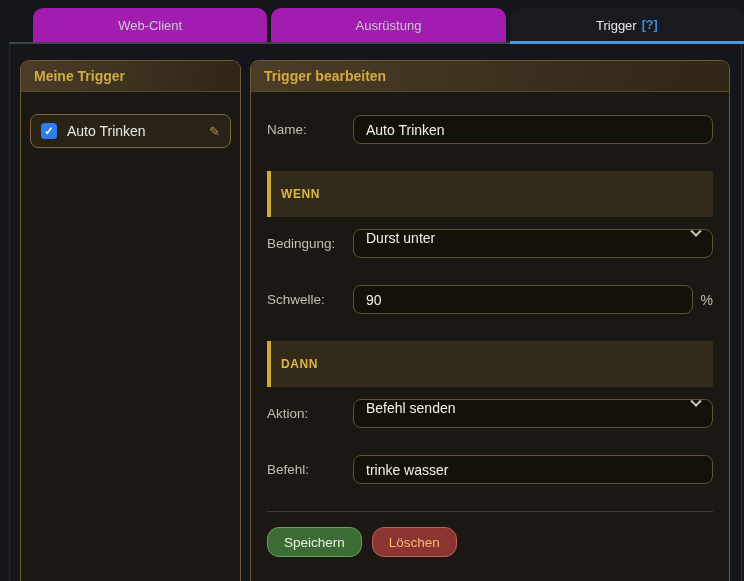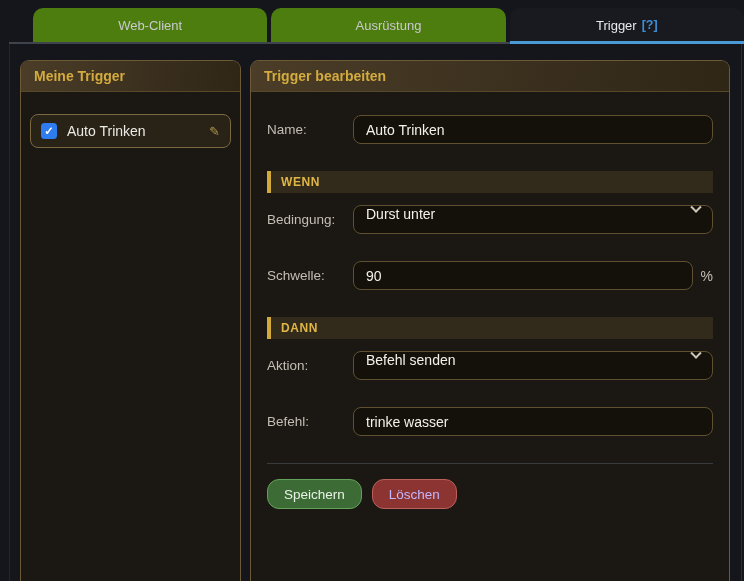--- a/index.html
+++ b/index.html
@@ -13,21 +13,21 @@
 
   
   .tabbar {
     display:flex; gap:4px;
     padding:8px 0 0 24px; margin-left:9px;
     border-bottom:2px solid #3f434b;
   }
   .tab {
     flex:1; height:34px;
     display:flex; align-items:center; justify-content:center; gap:5px;
-    background:#4d7c0f; color:#c9cacd;
+    background:#a21caf; color:#c9cacd;
     font-size:13px;
     border-radius:10px 10px 0 0;
     position:relative; cursor:pointer;
   }
   .tab.active { background:#181a20; color:#e8e9ea; }
   .tab-underline {
     position:absolute; left:0; right:0; bottom:-2px; height:3px;
     background:#4a9ad8;
   }
   .tab-help { color:#3d8fd6; font-weight:700; font-size:12.5px; }
@@ -97,39 +97,39 @@
   }
   .chevron {
     width:8px; height:8px;
     border-right:2px solid #cdc7ba; border-bottom:2px solid #cdc7ba;
     transform:rotate(45deg) translate(-2px,-2px);
   }
   .section-bar {
     margin:16px 0 12px;
     background:#322a1b;
     border-left:4px solid #d2a93b;
-    padding:4px 10px;
+    padding:16px 10px;
     color:#e0b646; font-size:12px; font-weight:700; letter-spacing:.6px;
   }
   .unit { color:#c4bfb5; font-size:14px; margin-left:8px; min-width:12px; }
   .help-badge { color:#3d8fd6; font-weight:700; font-size:13px; margin-left:4px; cursor:pointer; }
   .cooldown-input { flex:0 0 70px; width:70px; }
   .big-unit { margin-left:13px; font-size:18px; color:#f5f5f5; }
 
   .divider { border:none; border-top:1px solid #3a3b3e; margin:19px 0 15px; }
 
   .btn-row { display:flex; gap:10px; }
   .btn {
     height:30px; padding:0 16px;
     border-radius:12px; font-size:13.5px;
     font-family:"Liberation Sans", sans-serif;
     cursor:pointer;
   }
   .btn-save   { background:#3c6b36; border:1px solid #64a15b; color:#e9f2e7; }
-  .btn-delete { background:#8c3431; border:1px solid #bb5f59; color:#c4b5fd; }
+  .btn-delete { background:#8c3431; border:1px solid #bb5f59; color:#fdba74; }
   .btn-test   { background:#30619e; border:1px solid #5d8dc9; color:#e3edf8; }
 </style>
 </head>
 <body>
 
 <div class="page">
 
   <div class="tabbar">
     <div class="tab">
       <span>Web-Client</span>

